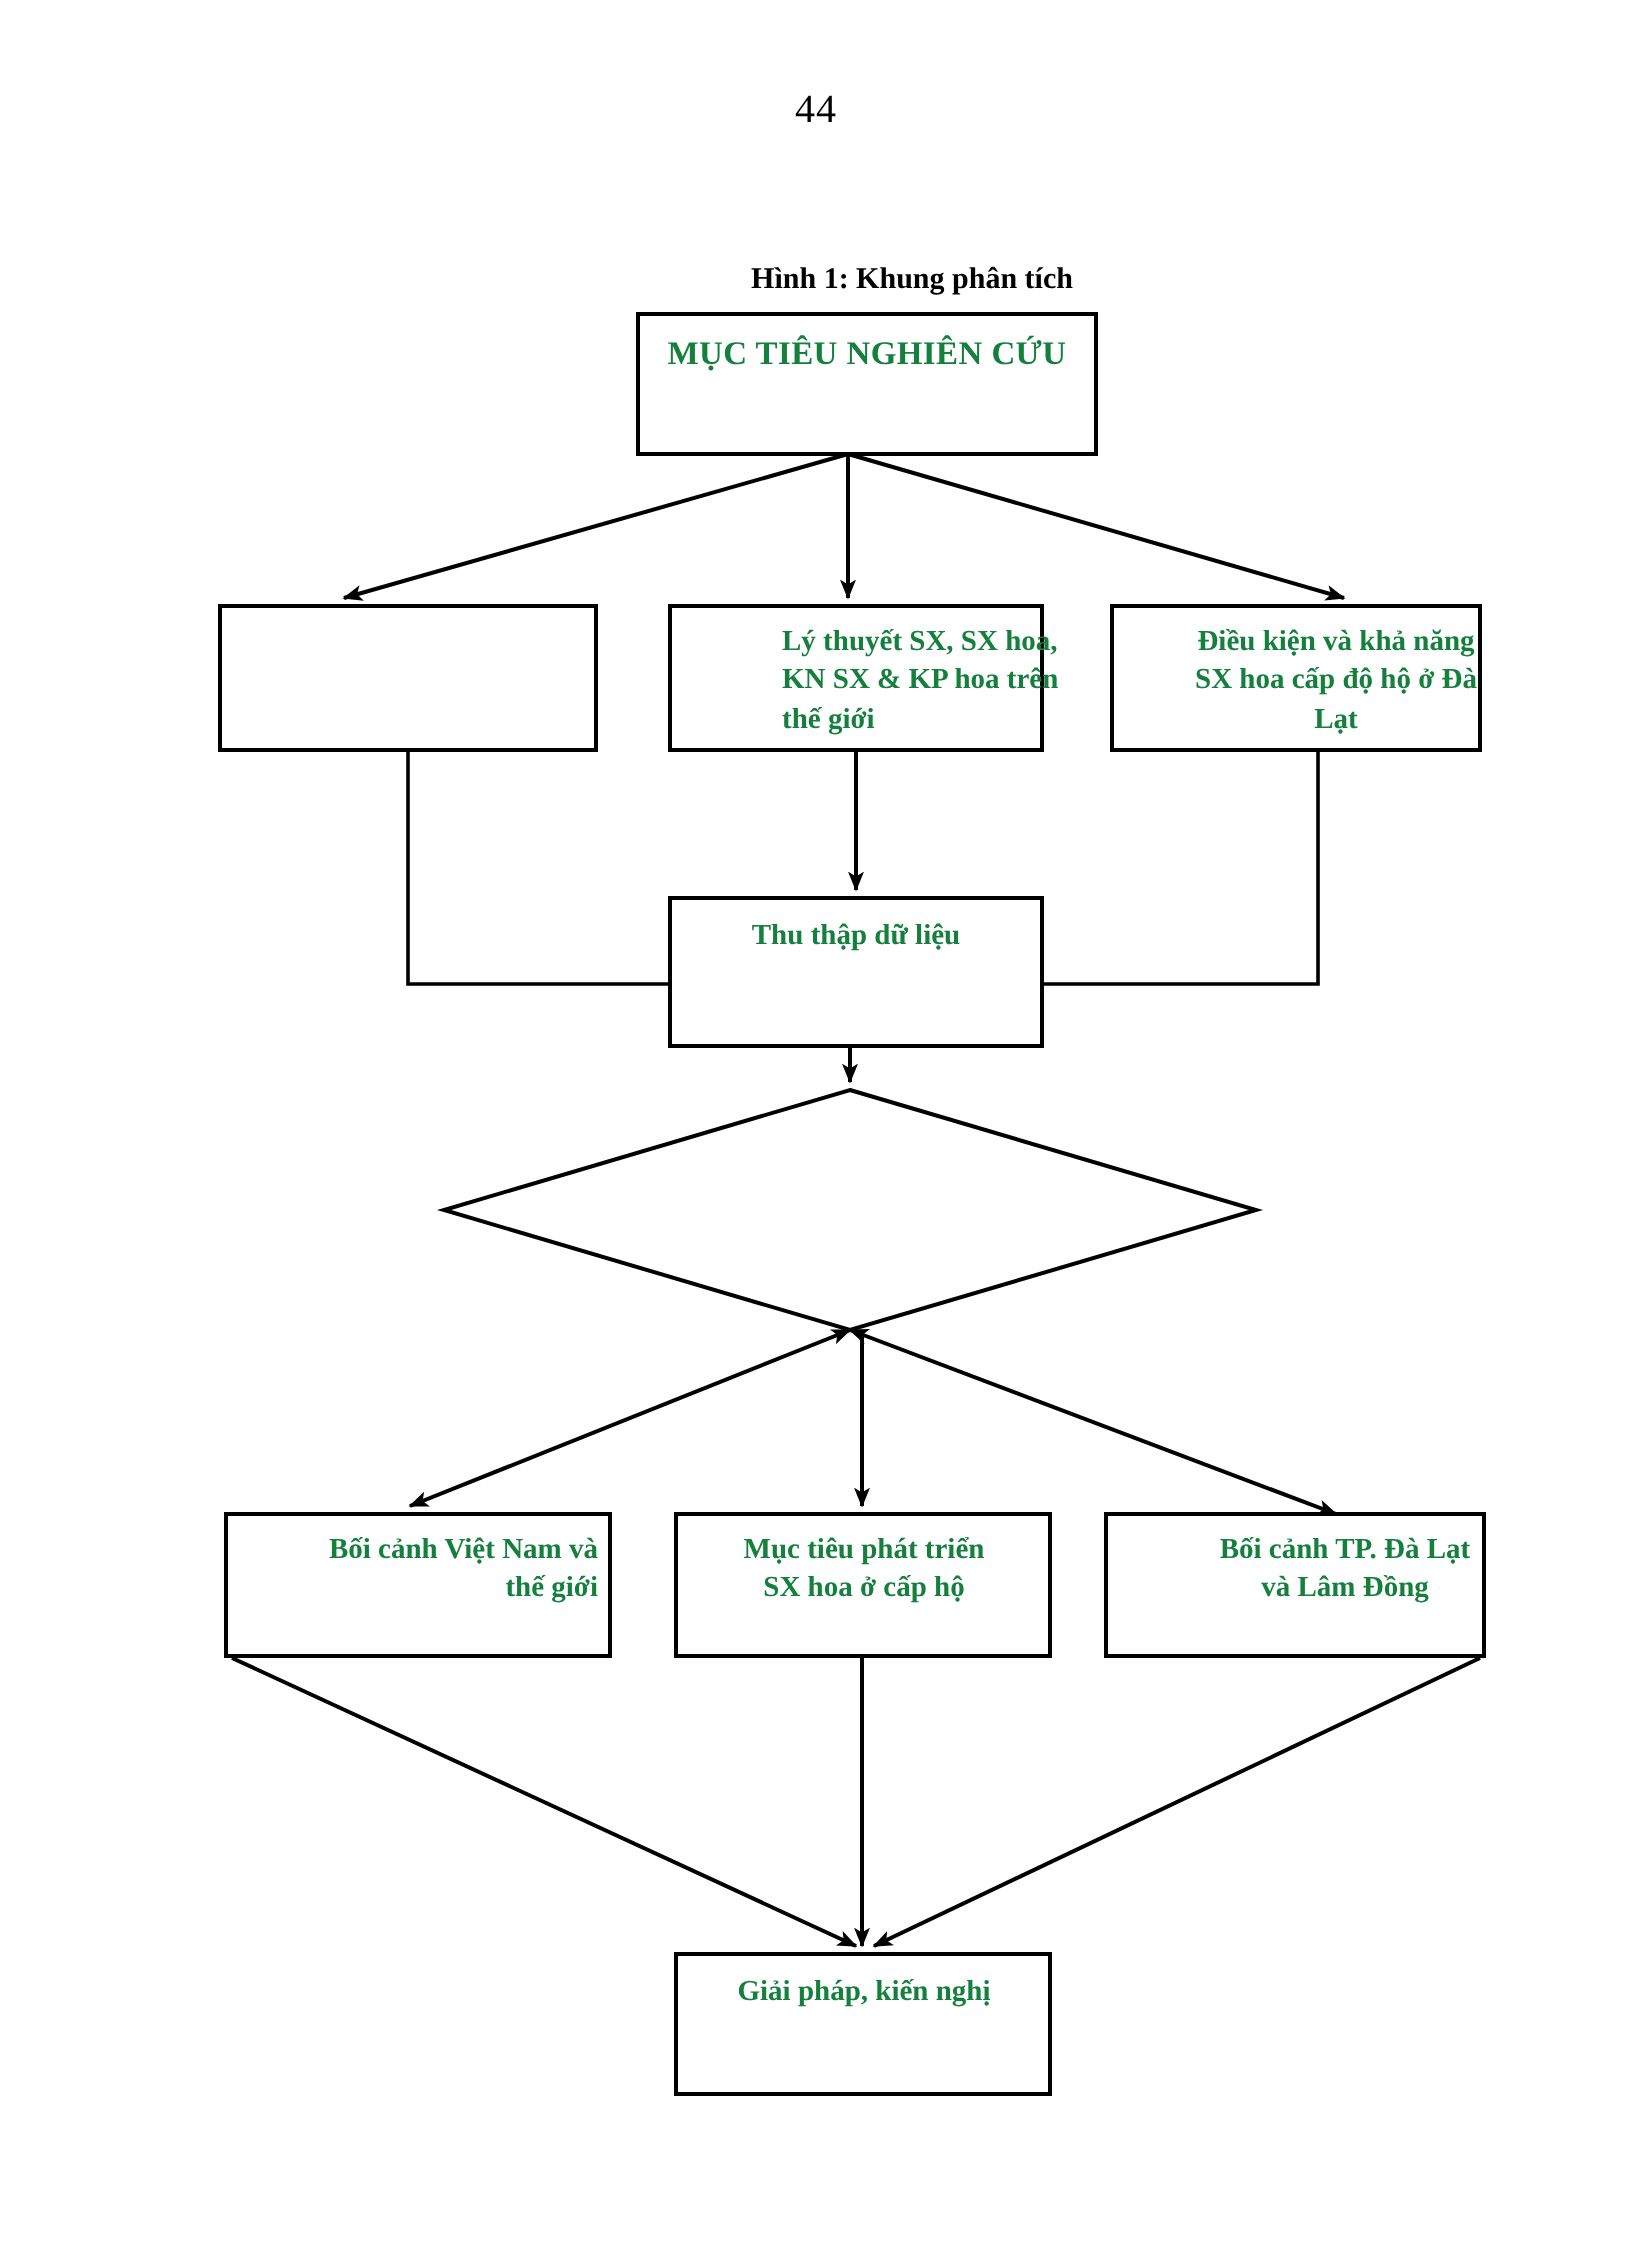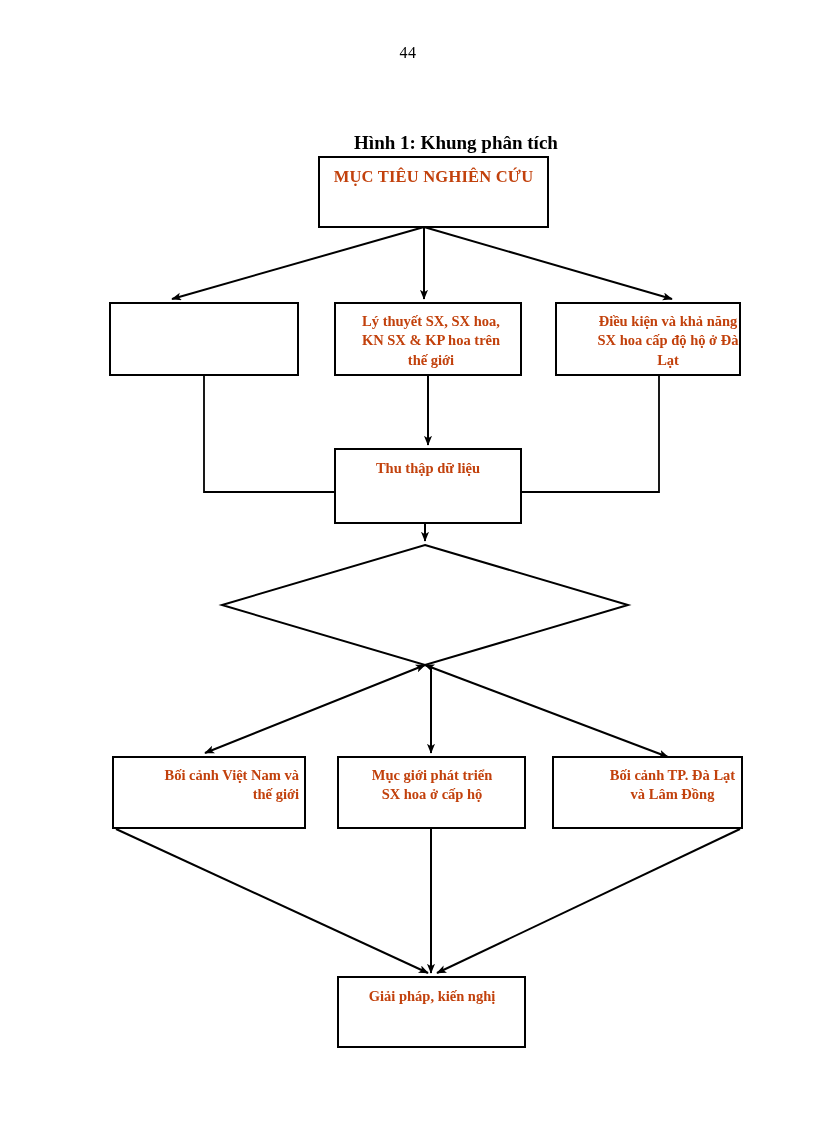--- a/index.html
+++ b/index.html
@@ -20,31 +20,31 @@
     inset: 0;
     width: 816px;
     height: 1123px;
   }
   .page-number {
     position: absolute;
     top: 44px;
     left: 0;
     width: 816px;
     text-align: center;
-    font-size: 16px;
+    font-size: 20px;
     font-family: "Liberation Serif", "DejaVu Serif", serif;
     letter-spacing: 0.5px;
   }
   .figure-title {
     position: absolute;
     top: 132px;
     left: 336px;
     width: 240px;
     text-align: center;
-    font-size: 19px;
+    font-size: 15px;
     font-weight: bold;
     font-family: "Liberation Serif", "DejaVu Serif", serif;
     white-space: nowrap;
   }
   svg.flow {
     position: absolute;
     top: 0;
     left: 0;
     width: 816px;
     height: 1123px;
@@ -69,25 +69,25 @@
     stroke: #000000;
     stroke-width: 1.8;
     fill: none;
   }
   .node-label {
     position: absolute;
     font-family: "Liberation Serif", "DejaVu Serif", serif;
     font-weight: bold;
     font-size: 14.5px;
     line-height: 1.34;
-    color: #c2410c;
+    color: #15803d;
     white-space: pre-line;
   }
   .label-center { text-align: center; }
-  .label-left { text-align: center; }
+  .label-left { text-align: left; margin-left: 48px; }
   .label-top-box {
     font-size: 16.5px;
     letter-spacing: 0.2px;
   }
 </style>
 </head>
 <body>
 
 <div id="page">
 
@@ -154,21 +154,21 @@
   <div class="node-label label-center" style="left:580px; top:312px; width:176px;">Điều kiện và khả năng
 SX hoa cấp độ hộ ở Đà
 Lạt</div>
 
   <div class="node-label label-center" style="left:340px; top:459px; width:176px;">Thu thập dữ liệu</div>
 
 
   <div class="node-label label-center" style="left:119px; top:766px; width:180px;text-align:right;">Bối cảnh Việt Nam và
 thế giới</div>
 
-  <div class="node-label label-center" style="left:344px; top:766px; width:176px;">Mục giới phát triển
+  <div class="node-label label-center" style="left:344px; top:766px; width:176px;">Mục tiêu phát triển
 SX  hoa ở  cấp hộ</div>
 
   <div class="node-label label-center" style="left:584px; top:766px; width:177px;">Bối cảnh TP. Đà Lạt
 và Lâm Đồng</div>
 
   <div class="node-label label-center" style="left:344px; top:987px; width:176px;">Giải pháp, kiến nghị</div>
 
 </div>
 
 </body></html>

